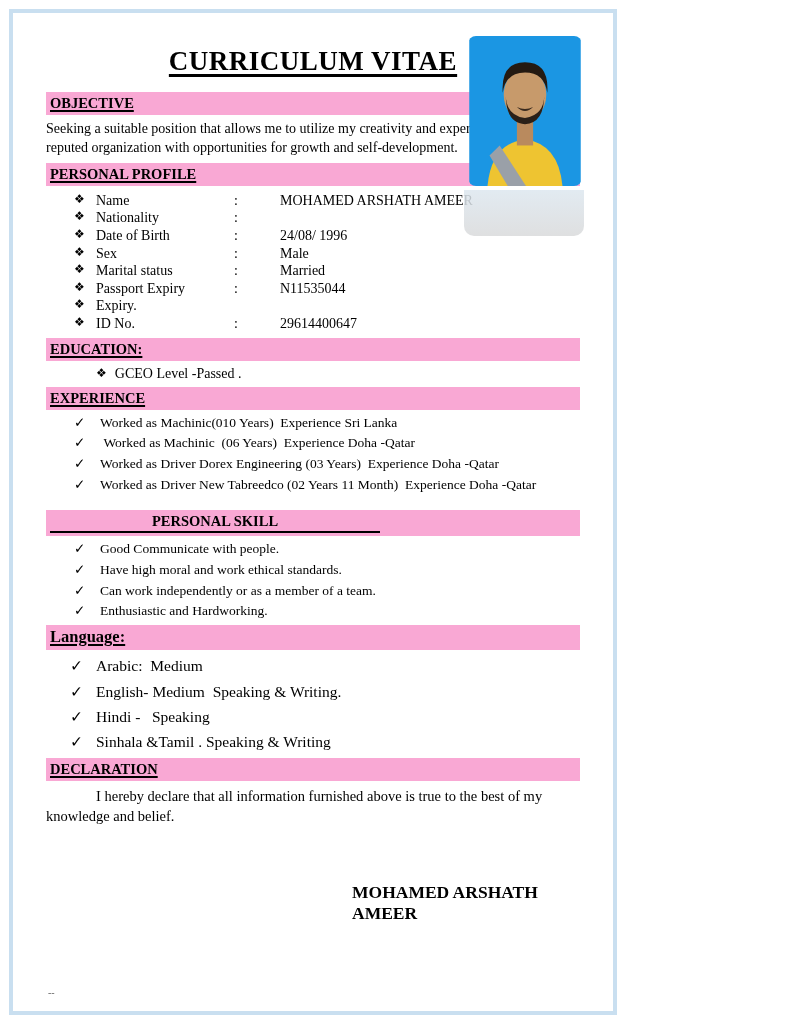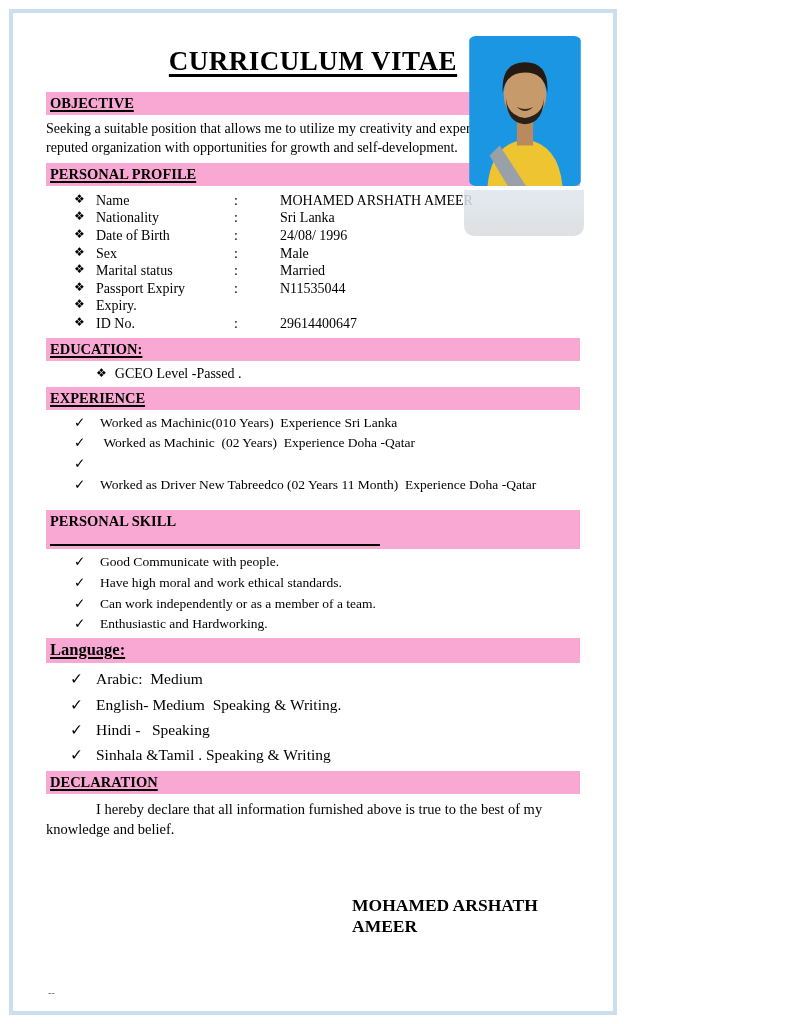--- a/index.html
+++ b/index.html
@@ -24,21 +24,21 @@
   .contact { margin-top:14px; }
   .contact .big { font-size:17px; font-weight:bold; line-height:1.3; white-space:pre-wrap; }
   .contact .small { font-size:13px; font-weight:bold; line-height:1.3; white-space:pre-wrap; }
 
   .bar { background:#f9a8d4; padding:2px 6px 3px 4px; margin-top:5px; }
   .bar .heading { font-size:14.5px; font-weight:bold; text-decoration:underline;
     text-decoration-thickness:1.5px; text-underline-offset:2px; white-space:pre-wrap; }
   .bar.objective-bar { margin-top:15px; }
   .bar.skill-bar { margin-top:16px; }
   .bar .skill-underline { display:inline-block; min-width:330px; border-bottom:2px solid #000;
-    text-decoration:none; padding-bottom:14px; font-size:14.5px; font-weight:bold; }
+    text-decoration:none; padding-bottom:1px; font-size:14.5px; font-weight:bold;text-align:center; }
   .bar.language-bar .heading { font-size:16.5px; }
 
   .para { font-size:14px; line-height:1.38; margin-top:4px; max-width:705px; white-space:pre-wrap; }
 
   .profile-grid { margin:6px 0 0 28px; }
   .profile-row { display:grid; grid-template-columns:22px 138px 46px auto; font-size:14px; line-height:1.26; }
   .profile-row .dia { font-size:12px; }
   .profile-row span { white-space:pre-wrap; }
 
   .edu-line { margin:5px 0 4px 50px; font-size:14px; display:flex; gap:8px; }
@@ -94,21 +94,20 @@
     <div class="profile-row">
       <span class="dia">❖</span>
       <span>Name</span>
       <span>:</span>
       <span>MOHAMED ARSHATH AMEER</span>
     </div>
     <div class="profile-row">
       <span class="dia">❖</span>
       <span>Nationality</span>
       <span>:</span>
-      <span>Sri Lanka</span>
     </div>
     <div class="profile-row">
       <span class="dia">❖</span>
       <span>Date of Birth</span>
       <span>:</span>
       <span>24/08/ 1996</span>
     </div>
     <div class="profile-row">
       <span class="dia">❖</span>
       <span>Sex</span>
@@ -151,24 +150,25 @@
   <div class="bar">
     <span class="heading">EXPERIENCE</span>
   </div>
   <div class="list">
     <div class="li">
       <span class="chk">✓</span>
       <span>Worked as Machinic(010 Years)  Experience Sri Lanka</span>
     </div>
     <div class="li">
       <span class="chk">✓</span>
-      <span> Worked as Machinic  (02 Years)  Experience Doha -Qatar</span>
-    </div>
-    <div class="li">
-      <span class="chk">✓</span>
+      <span> Worked as Machinic  (06 Years)  Experience Doha -Qatar</span>
+    </div>
+    <div class="li">
+      <span class="chk">✓</span>
+      <span>Worked as Driver Dorex Engineering (03 Years)  Experience Doha -Qatar</span>
     </div>
     <div class="li">
       <span class="chk">✓</span>
       <span>Worked as Driver New Tabreedco (02 Years 11 Month)  Experience Doha -Qatar</span>
     </div>
   </div>
 
   <div class="bar skill-bar">
     <span class="skill-underline">PERSONAL SKILL</span>
   </div>

